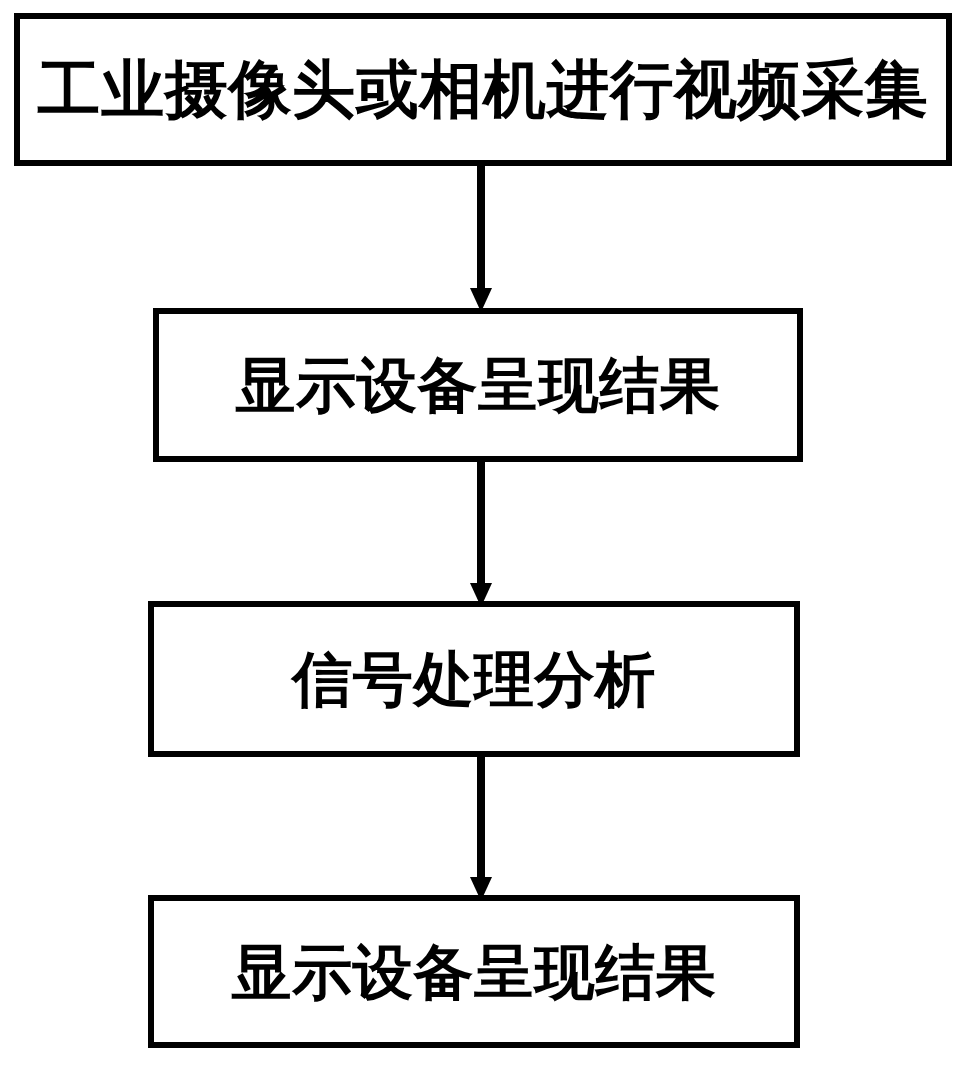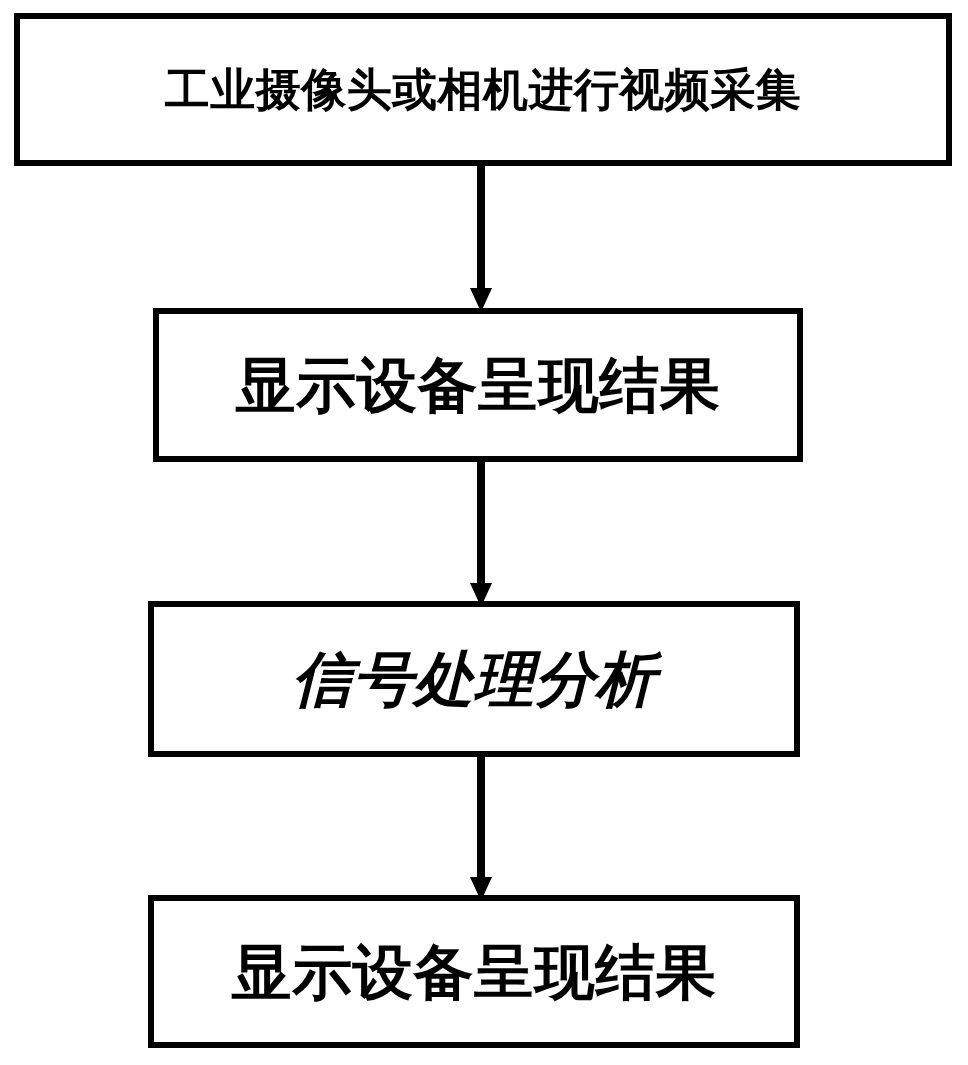--- a/index.html
+++ b/index.html
@@ -36,23 +36,23 @@
     letter-spacing: 0.01em;
     -webkit-font-smoothing: none;
   }
 
   
   #node-1 { left: 14px;  top: 13px;  width: 938px; height: 153px; }
   #node-2 { left: 153px; top: 308px; width: 650px; height: 154px; }
   #node-3 { left: 148px; top: 601px; width: 652px; height: 156px; }
   #node-4 { left: 148px; top: 895px; width: 652px; height: 153px; }
 
-  #node-1 .node-label { font-size: 45px; }
+  #node-1 .node-label { font-size: 63px; }
   #node-2 .node-label { font-size: 60px; }
-  #node-3 .node-label { font-size: 60px; font-style: italic; }
+  #node-3 .node-label { font-size: 60px; }
   #node-4 .node-label { font-size: 60px; }
 
   
   .connector {
     position: absolute;
     width: 40px;
   }
   .connector svg { display: block; }
 
   #connector-1 { left: 461px; top: 160px; height: 152px; }

